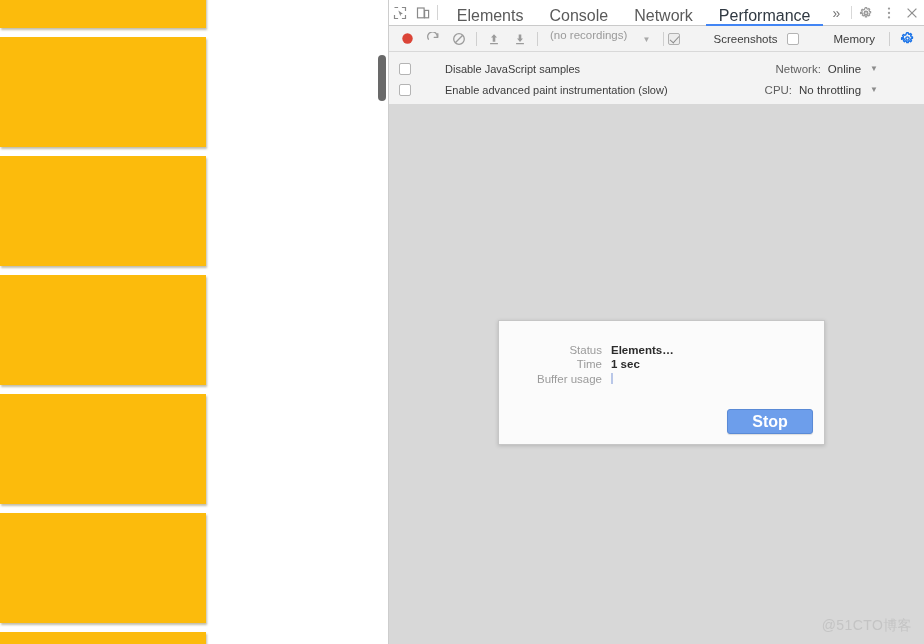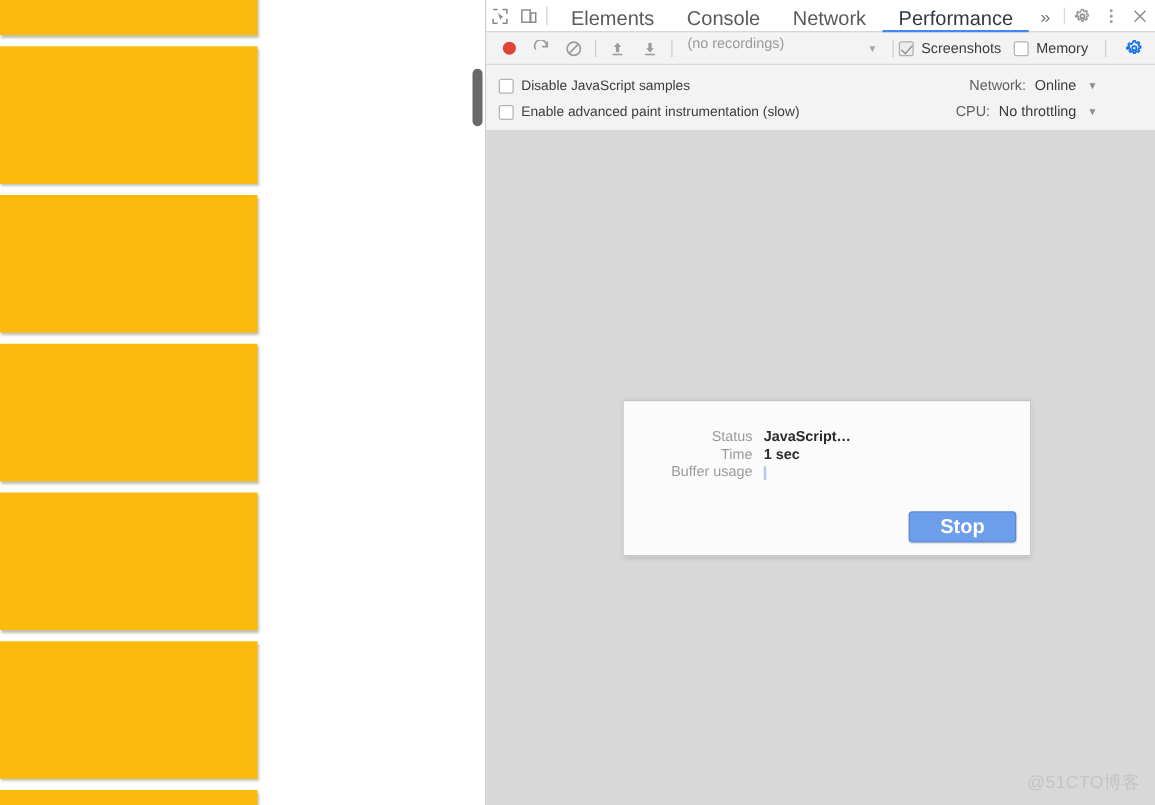--- a/index.html
+++ b/index.html
@@ -142,20 +142,21 @@
   }
   #recordings-caret {
     position: absolute; right: 8px; top: 50%; transform: translateY(-50%);
     font-size: 8px; color: #a8a8a8;
   }
   .cbx-wrap {
     display: flex; align-items: center;
     font-size: 11.5px; color: #3c3c3c;
     cursor: pointer;
     margin-right: 10px;
+    gap: 28px;
   }
   .cbx {
     width: 12px; height: 12px;
     border: 1px solid #b4b4b4;
     border-radius: 2px;
     background: #fff;
     margin-right: 6px;
     position: relative;
     flex: none;
   }
@@ -205,21 +206,21 @@
   
   #profiling-dialog {
     position: absolute;
     left: 109px; top: 216px;
     width: 327px; height: 125px;
     background: #fbfbfb;
     border: 1px solid #c6c6c6;
     box-shadow: 0 1px 4px rgba(0,0,0,0.16);
   }
   .dlg-row {
-    display: flex; align-items: flex-start;
+    display: flex; align-items: center;
     margin-top: 2px;
   }
   .dlg-rows { padding: 21px 0 0 0; }
   .dlg-label {
     width: 112px; text-align: right;
     font-size: 11.5px; color: #9b9b9b;
     padding-right: 9px;
   }
   .dlg-value {
     font-size: 11.5px; color: #2b2b2b; font-weight: bold;
@@ -490,21 +491,21 @@
       </div>
     </div>
 
     <div id="dt-body">
 
       <div id="profiling-dialog">
         <div class="dlg-rows">
 
           <div class="dlg-row">
             <div class="dlg-label">Status</div>
-            <div class="dlg-value">JavaScript…</div>
+            <div class="dlg-value">Elements…</div>
           </div>
 
           <div class="dlg-row">
             <div class="dlg-label">Time</div>
             <div class="dlg-value">1 sec</div>
           </div>
 
           <div class="dlg-row">
             <div class="dlg-label">Buffer usage</div>
             <div class="dlg-value">

